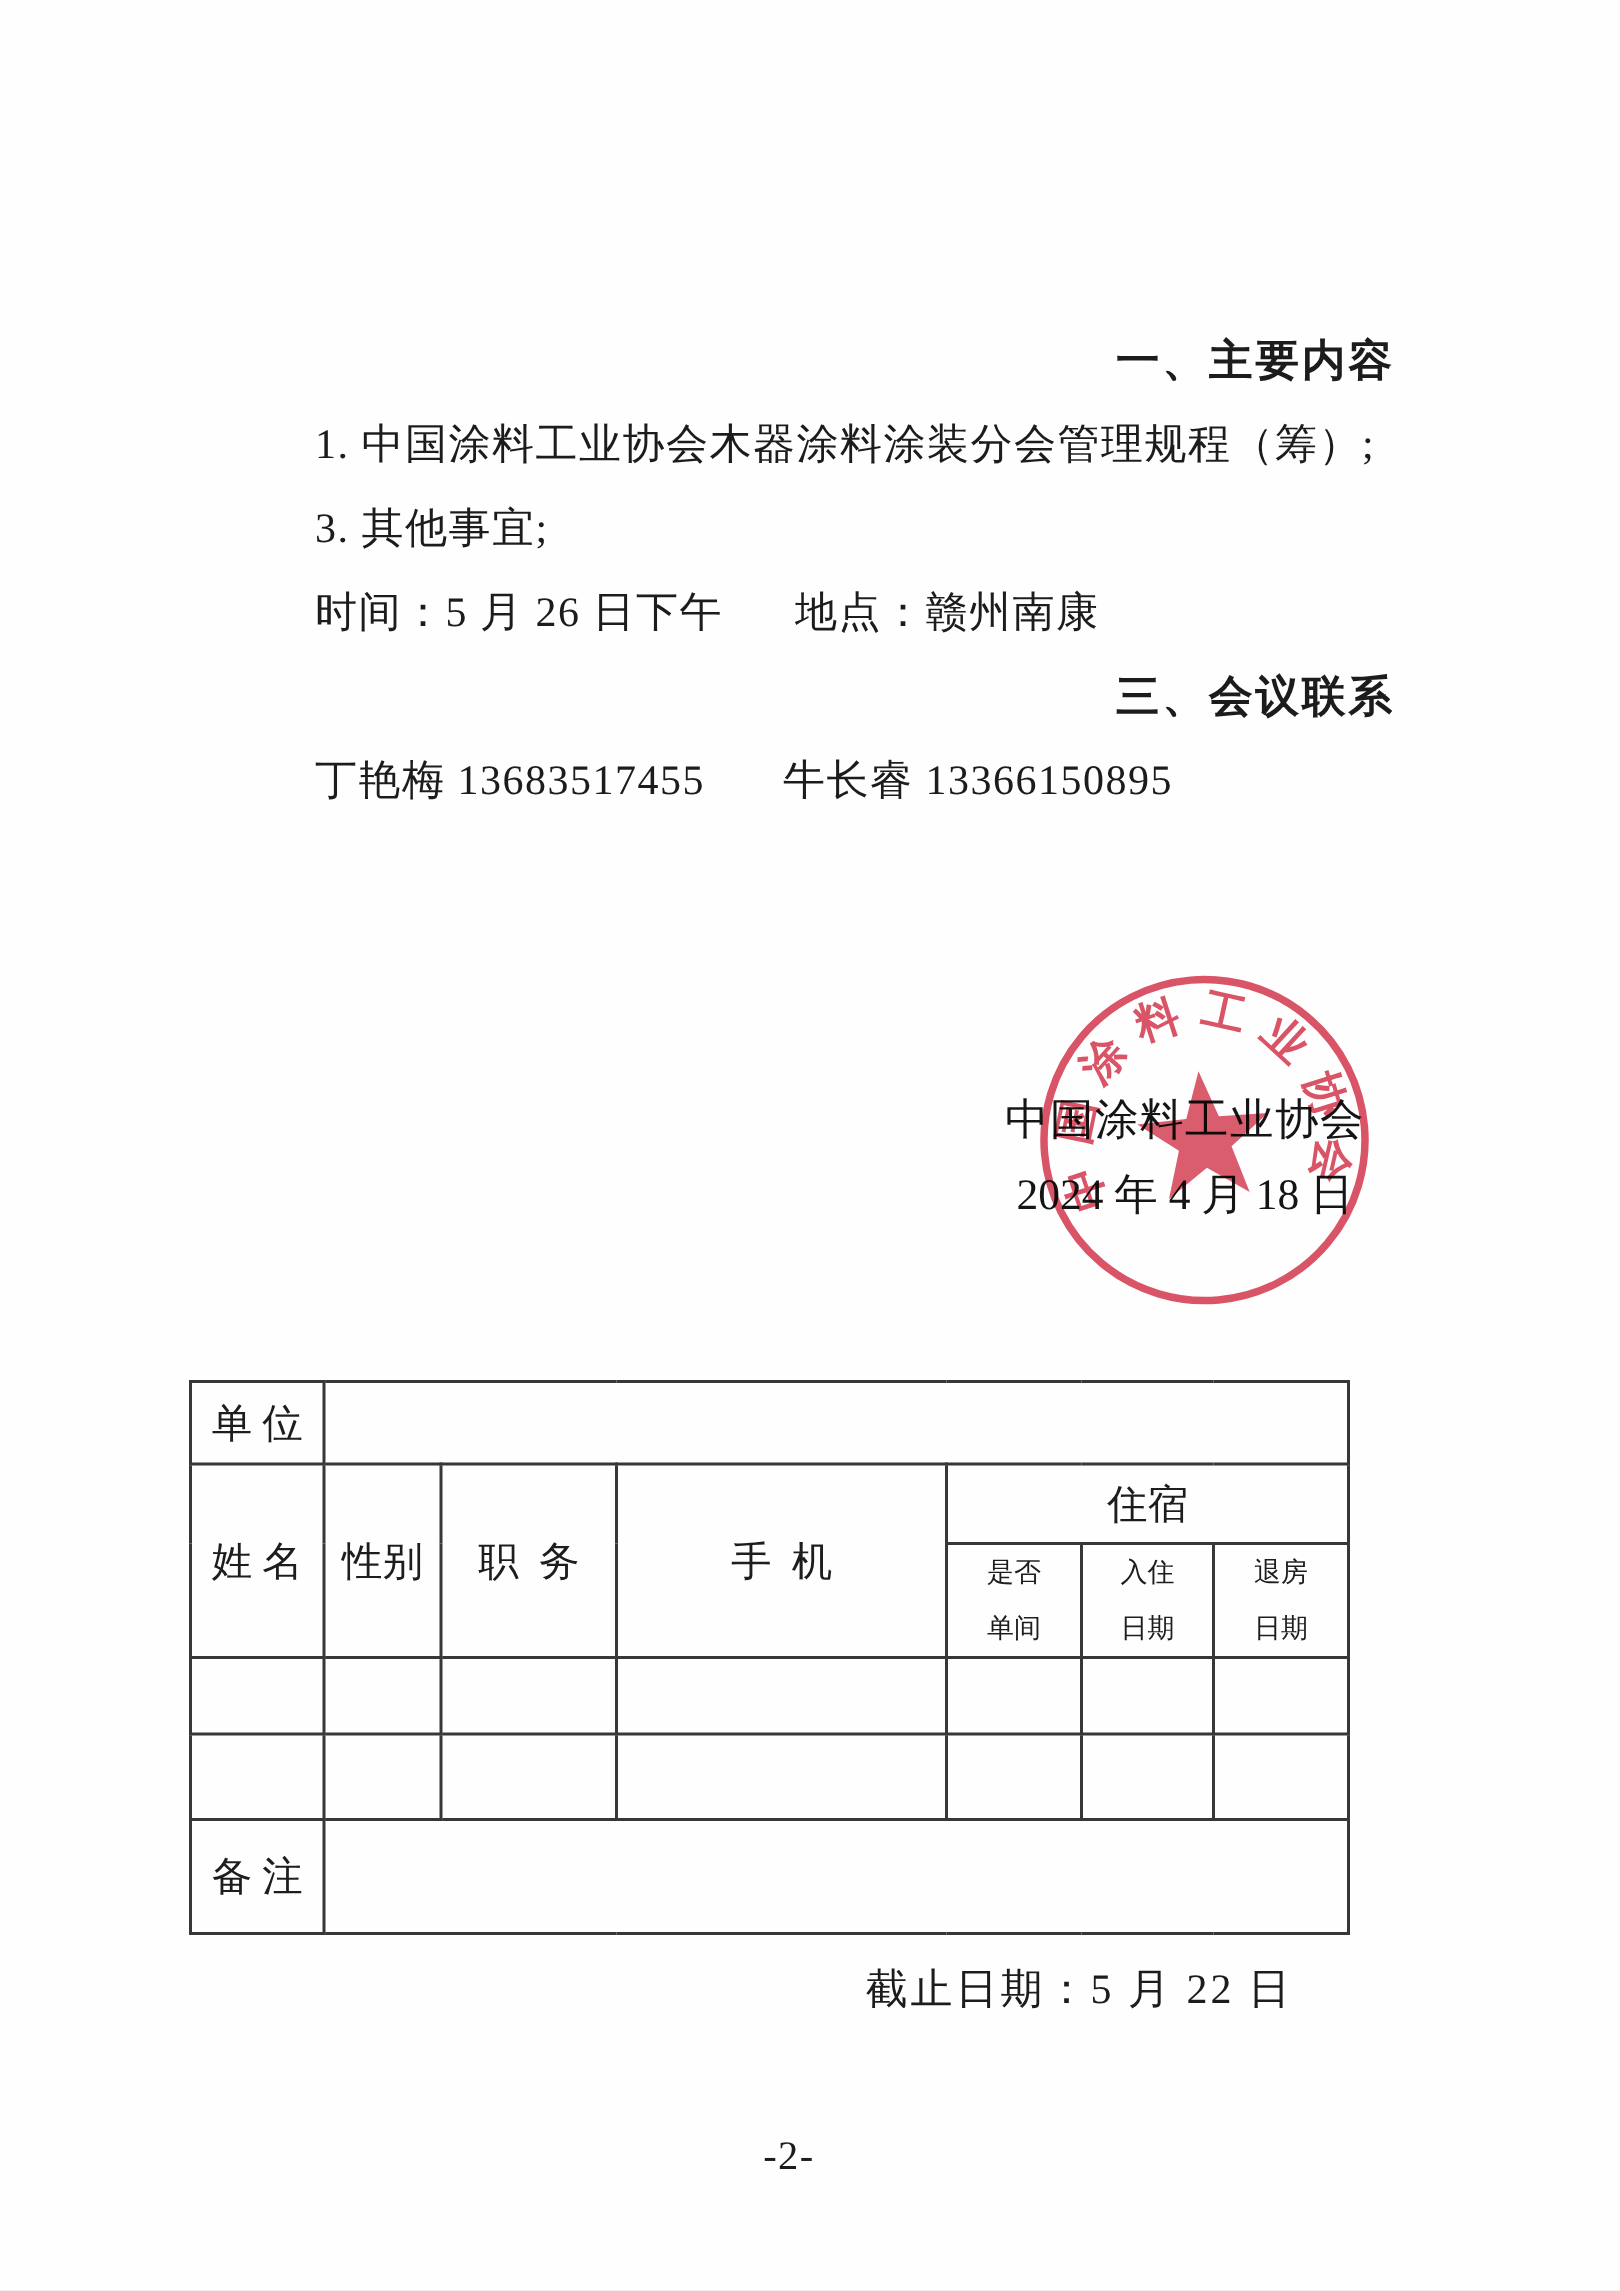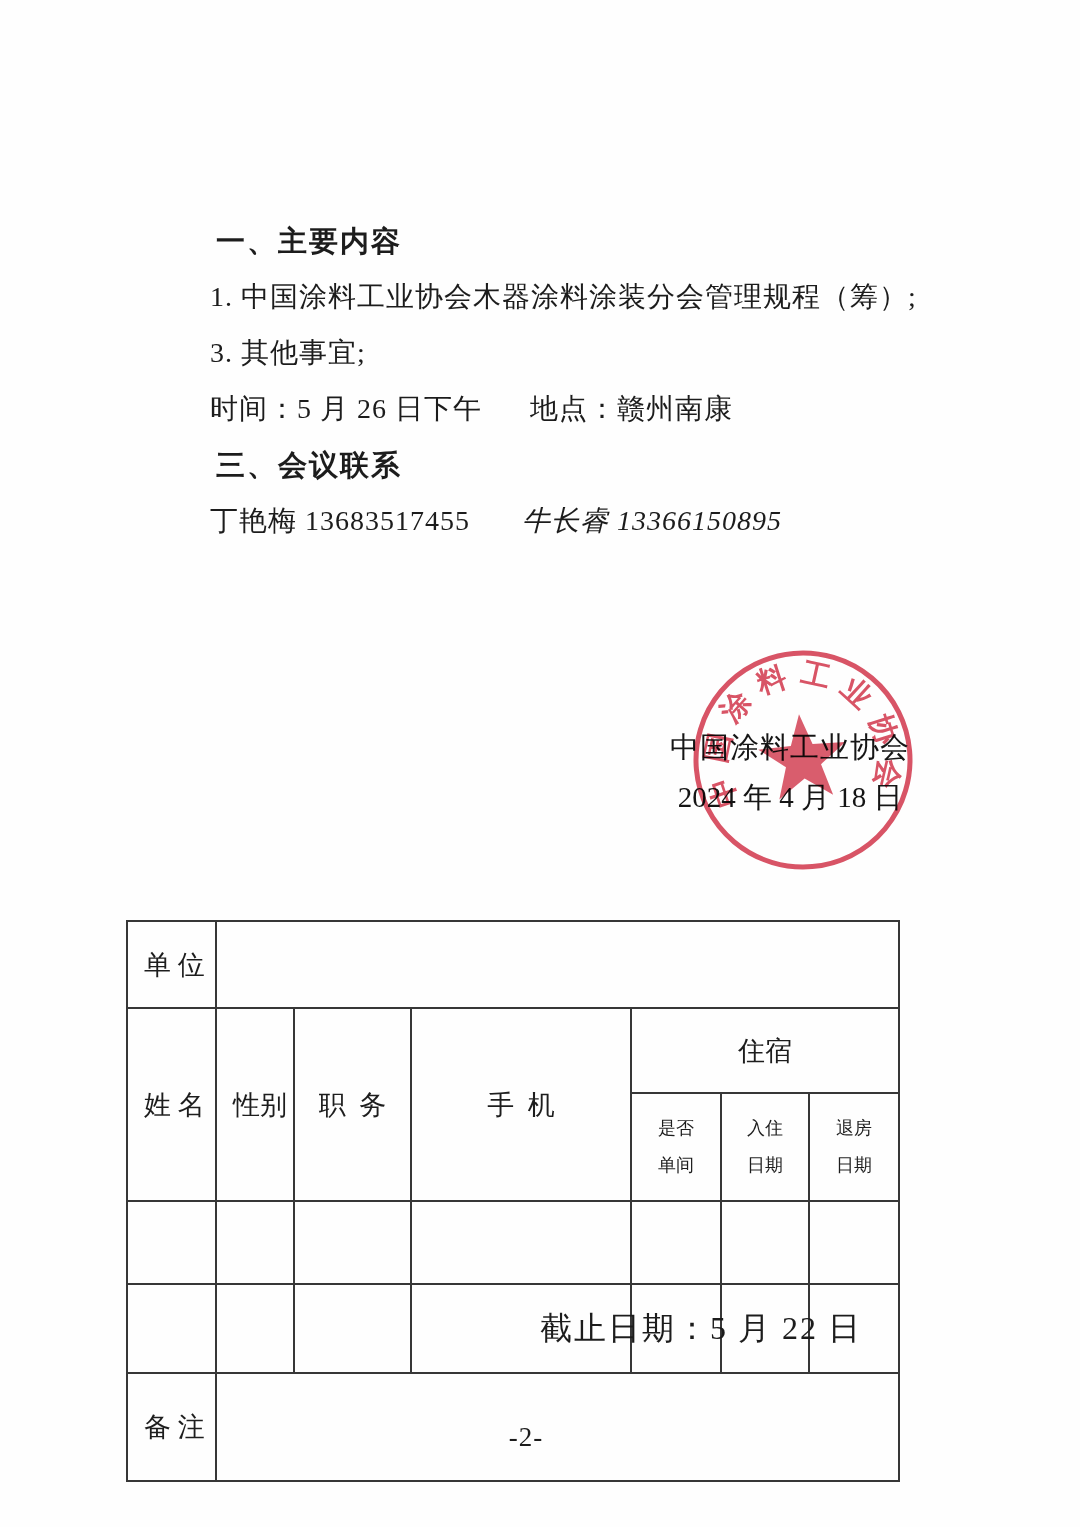--- a/index.html
+++ b/index.html
@@ -12,24 +12,24 @@
     font-family:"Liberation Serif","DejaVu Serif",serif;
     color:#1c1c1c;
   }
   
   .doc-body{position:absolute;left:210px;top:226px;width:720px;}
   .line{
     font-size:28px;line-height:30px;height:30px;margin-bottom:26px;
     letter-spacing:1px;white-space:pre;
   }
   .heading{
-    font-weight:700;font-size:29px;letter-spacing:2px;text-indent:6px;
+    font-weight:700;font-size:29px;letter-spacing:2px;text-indent:6px;text-align:right;
   }
   .gap-span{margin-left:48px;}
-  .gap-span-sm{margin-left:52px;font-style:italic;}
+  .gap-span-sm{margin-left:52px;}
   
   .sign-block{
     position:absolute;left:640px;top:732px;width:300px;
     text-align:center;font-size:29px;color:#151515;
   }
   .sign-line{height:30px;line-height:30px;white-space:pre;}
   .sign-org{margin-bottom:20px;letter-spacing:1px;}
   
   .stamp{
     position:absolute;left:671px;top:628px;width:264px;height:264px;
@@ -46,33 +46,33 @@
     text-align:center;font-size:28px;letter-spacing:1px;white-space:pre;
   }
   .reply-table{
     position:absolute;left:126px;top:920px;width:772px;
     border-collapse:collapse;table-layout:fixed;
     font-size:27px;color:#1d1d1d;
   }
   .reply-table td{
     border:2px solid #373737;
     text-align:center;vertical-align:middle;
-    padding:16px;overflow:hidden;white-space:pre;
+    padding:0;overflow:hidden;white-space:pre;
   }
   .row-unit td{height:53px;}
   .row-head-top td.lodging{height:51px;}
   .row-head-sub td{height:72px;}
   .row-empty-1 td{height:49px;}
   .row-empty-2 td{height:55px;}
   .row-remarks td{height:74px;margin-left:16px;}
   .two-line{white-space:pre-line !important;line-height:37px;font-size:18px;}
   
   .deadline{
     position:absolute;top:1307px;left:126px;width:736px;
-    text-align:right;font-size:32px;letter-spacing:2px;white-space:pre;
+    text-align:right;font-size:28px;letter-spacing:2px;white-space:pre;
   }
   .page-number{
     position:absolute;top:1422px;left:0;width:1052px;
     text-align:center;font-size:27px;letter-spacing:1px;
   }
 </style>
 </head>
 <body>
 
 <div class="page">

